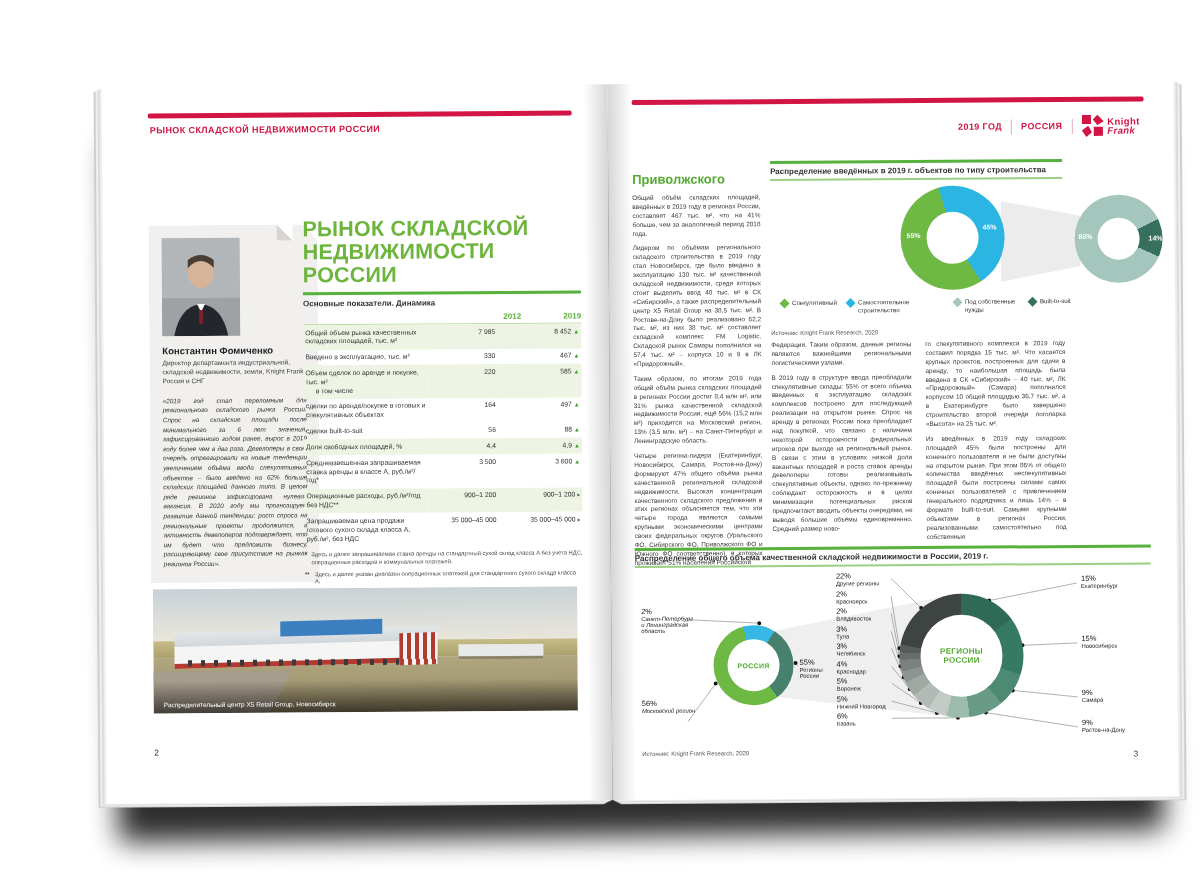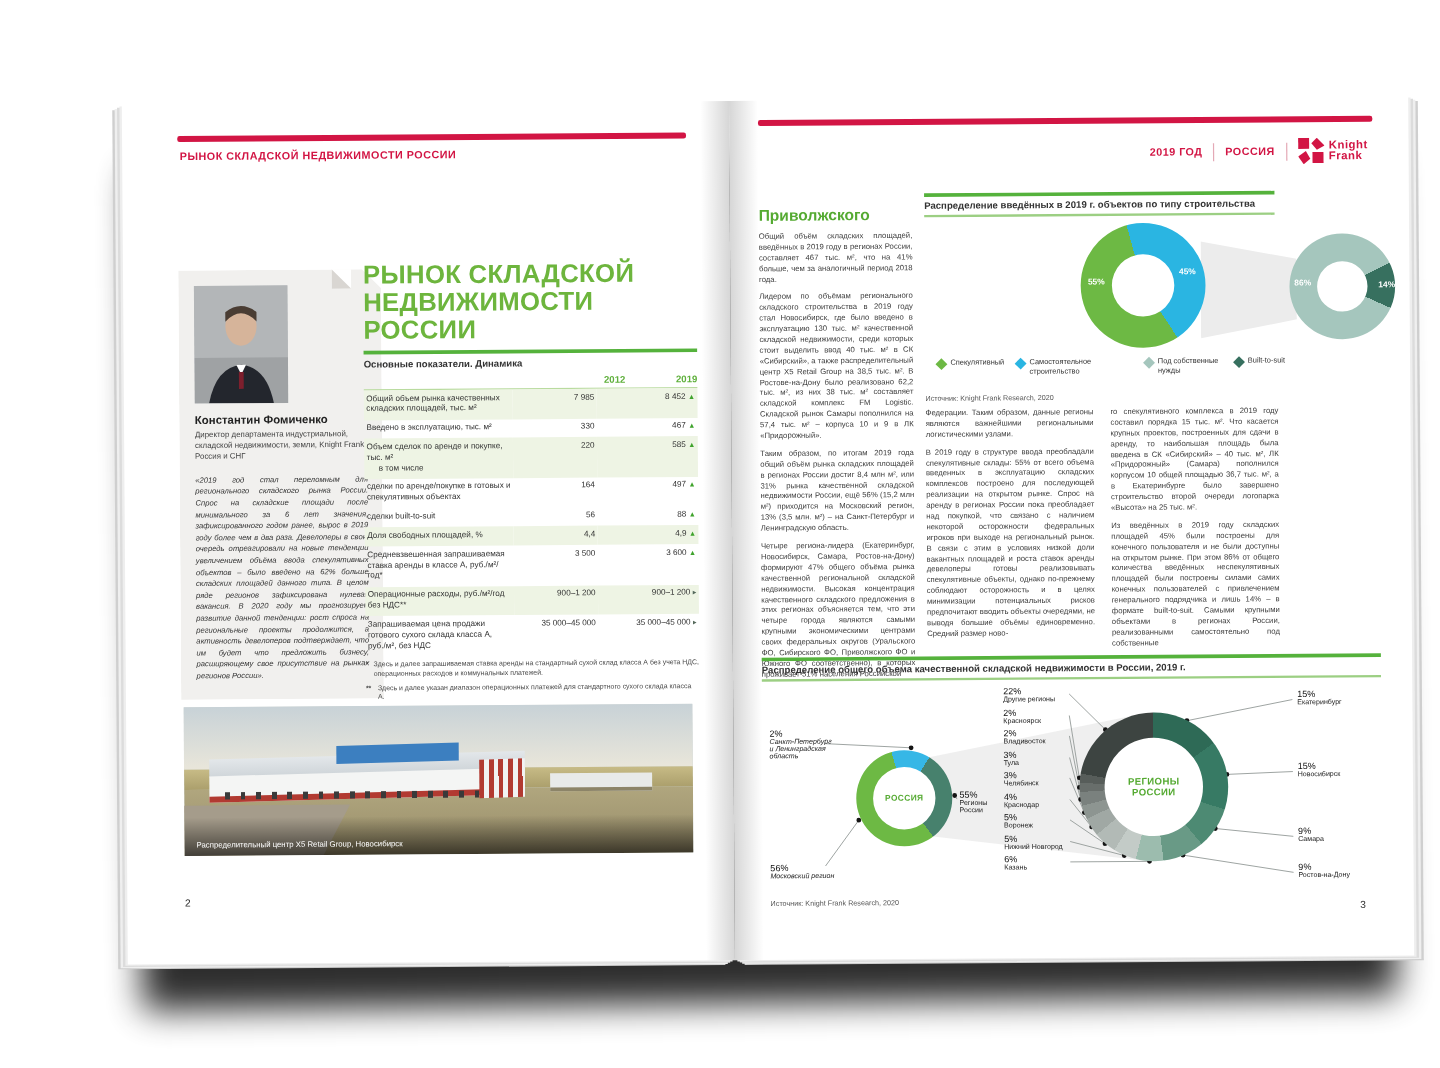--- a/index.html
+++ b/index.html
@@ -188,21 +188,21 @@
       <span class="hdr-div"></span>
       <span style="display:flex;align-items:center;gap:4px;">
         <svg width="22" height="22" viewBox="0 0 24 24">
           <rect x="0" y="0" width="10" height="10" fill="#d21544"></rect>
           <polygon points="17,0 24,7 17,11 12,5" fill="#d21544"></polygon>
           <polygon points="0,17 7,12 11,19 5,24" fill="#d21544"></polygon>
           <rect x="13" y="13" width="10" height="10" fill="#d21544"></rect>
         </svg>
         <span style="line-height:.95;">
           <span class="hdr-small" style="display:block;font-size:9.5px;">Knight</span>
-          <span class="hdr-small" style="display:block;font-size:9.5px;">Frank</span>
+          <span class="hdr-small" style="display:block;font-size:9.5px;font-style:italic;">Frank</span>
         </span>
       </span>
     </div>
 
     <div class="abs" style="left:24px;top:88px;width:128px;">
       <div class="sec-title" style="margin-bottom:7px;">Приволжского</div>
       <div class="par">Общий объём складских площадей, введённых в 2019 году в регионах России, составляет 467 тыс. м², что на 41% больше, чем за аналогичный период 2018 года.</div>
       <div class="par">Лидером по объёмам регионального складского строительства в 2019 году стал Новосибирск, где было введено в эксплуатацию 130 тыс. м² качественной складской недвижимости, среди которых стоит выделить ввод 40 тыс. м² в СК «Сибирский», а также распределительный центр X5 Retail Group на 38,5 тыс. м². В Ростове-на-Дону было реализовано 62,2 тыс. м², из них 38 тыс. м² составляет складской комплекс FM Logistic. Складской рынок Самары пополнился на 57,4 тыс. м² – корпуса 10 и 9 в ЛК «Придорожный».</div>
       <div class="par">Таким образом, по итогам 2019 года общий объём рынка складских площадей в регионах России достиг 8,4 млн м², или 31% рынка качественной складской недвижимости России, ещё 56% (15,2 млн м²) приходится на Московский регион, 13% (3,5 млн. м²) – на Санкт-Петербург и Ленинградскую область.</div>
       <div class="par">Четыре региона-лидера (Екатеринбург, Новосибирск, Самара, Ростов-на-Дону) формируют 47% общего объёма рынка качественной региональной складской недвижимости. Высокая концентрация качественного складского предложения в этих регионах объясняется тем, что эти четыре города являются самыми крупными экономическими центрами своих федеральных округов (Уральского ФО, Сибирского ФО, Приволжского ФО и Южного ФО соответственно), в которых проживает 51% населения Российской</div>
@@ -304,21 +304,21 @@
         <div class="hole" style="left:21px;top:21px;width:82px;height:82px;">
           <span class="center-lbl" style="width:64px;">РЕГИОНЫ РОССИИ</span>
         </div>
       </div>
 
       <div class="callout" style="left:0px;top:34px;width:70px;">
         <div class="pc">2%</div>
         <div class="nm" style="font-style:italic;">Санкт-Петербург
 и Ленинградская область</div>
       </div>
-      <div class="callout" style="left:0px;top:146px;width:70px;">
+      <div class="callout" style="left:0px;top:126px;width:70px;">
         <div class="pc">56%</div>
         <div class="nm" style="font-style:italic;">Московский регион</div>
       </div>
       <div class="callout" style="left:158px;top:86px;width:46px;">
         <div class="pc">55%</div>
         <div class="nm">Регионы
 России</div>
       </div>
 
       <div class="callout" style="left:195px;top:0px;">

